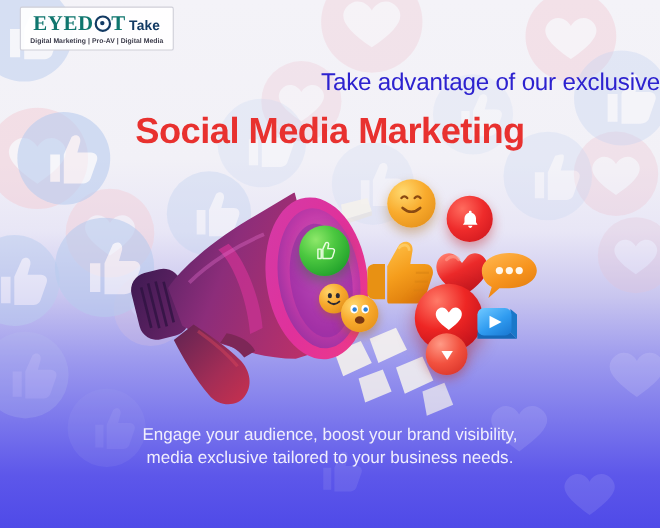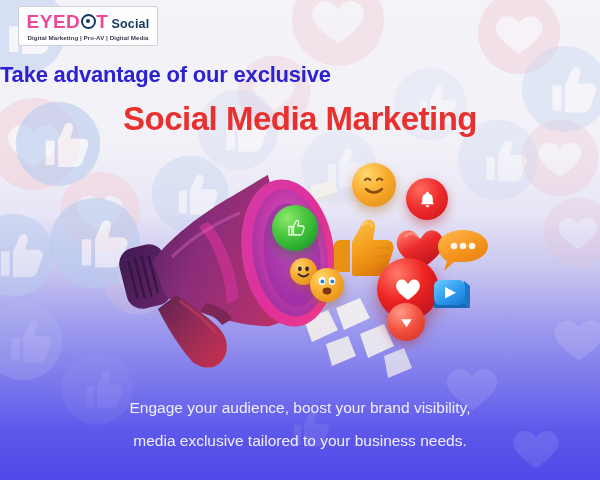--- a/index.html
+++ b/index.html
@@ -41,23 +41,23 @@
     border-radius:2px;
     display:flex; flex-direction:column;
     align-items:center; justify-content:center;
     padding:3px 5px;
   }
   #logo-word {
     display:flex; align-items:baseline; gap:3px;
     line-height:1;
   }
   .logo-eyedot {
-    font-family:Liberation Sans, sans-serif;
+    font-family:Liberation Serif, serif;
     font-weight:700; font-size:19px; letter-spacing:0.5px;
-    color:#ec4899;
+    color:#0f766e;
     display:flex; align-items:center;text-align:center;
   }
   .logo-o {
     position:relative;
     display:inline-block;
     width:15px; height:15px;
     border:2.6px solid #123a63;
     border-radius:50%;
     margin:0 0.5px;
   }
@@ -76,41 +76,41 @@
     margin-top:3px;
     font-size:6.2px; font-weight:700;
     color:#3b3b4a; letter-spacing:0.05px;
     white-space:nowrap;
     border-top:0px solid transparent;
   }
 
   
   #eyebrow {
     position:absolute; left:0; right:0; top:62px;
-    text-align:left;
-    font-size:22px; font-weight:700;
+    text-align:right;
+    font-size:22px; font-weight:400;
     color:#2d22cf;
     letter-spacing:-0.2px;
   }
   #headline {
     position:absolute; left:0; right:0; top:100px;
     text-align:center;
     font-size:33px; font-weight:700;
     color:#e8312f;
     letter-spacing:-0.5px;
   }
 
   
   #body-copy {
     position:absolute; left:50px; right:50px; top:385px;
     text-align:center;
     font-size:15.5px; line-height:21px;
     color:#f0eefd; font-weight:400;
   }
-  #body-copy div { white-space:nowrap;margin-top:12px; }
+  #body-copy div { white-space:nowrap; }
 
   
   #art { position:absolute; inset:0; }
   .art-el { position:absolute; }
 
   
   #megaphone { left:110px; top:175px; width:260px; height:200px; }
 
   
   .sphere { border-radius:50%; }
@@ -270,21 +270,21 @@
     </div>
   </div>
 
   <div id="logo-box">
     <div id="logo-word">
       <span class="logo-eyedot">
         <span>EYED</span>
         <span class="logo-o"></span>
         <span>T</span>
       </span>
-      <span class="logo-media">Social</span>
+      <span class="logo-media">Take</span>
     </div>
     <div id="logo-tagline">Digital Marketing  |  Pro-AV | Digital Media</div>
   </div>
 
   <div id="eyebrow">Take advantage of our exclusive</div>
   <div id="headline">Social Media Marketing</div>
 
   <div id="art">
 
     <svg class="art-el" style="left:290px;top:180px;width:120px;height:190px;" viewBox="0 0 120 190">

